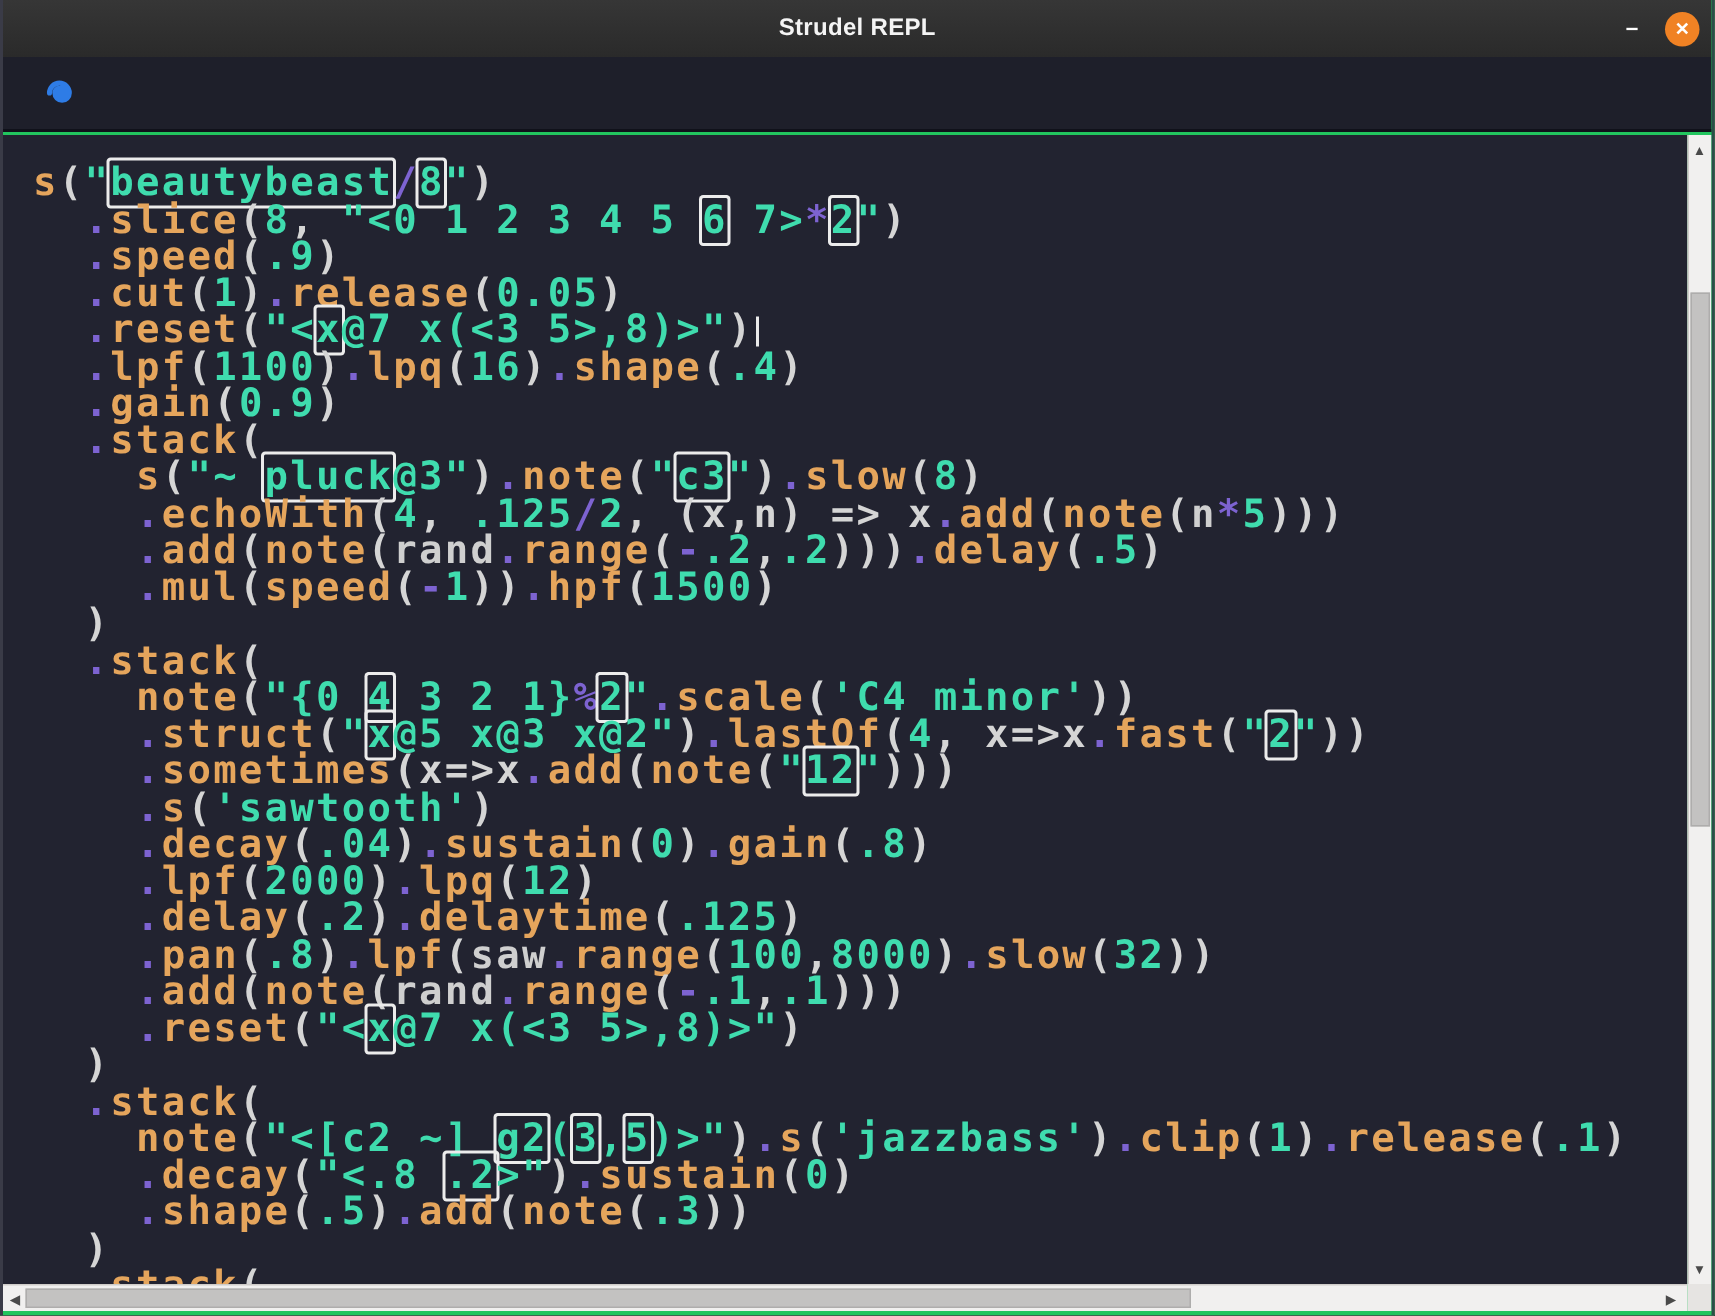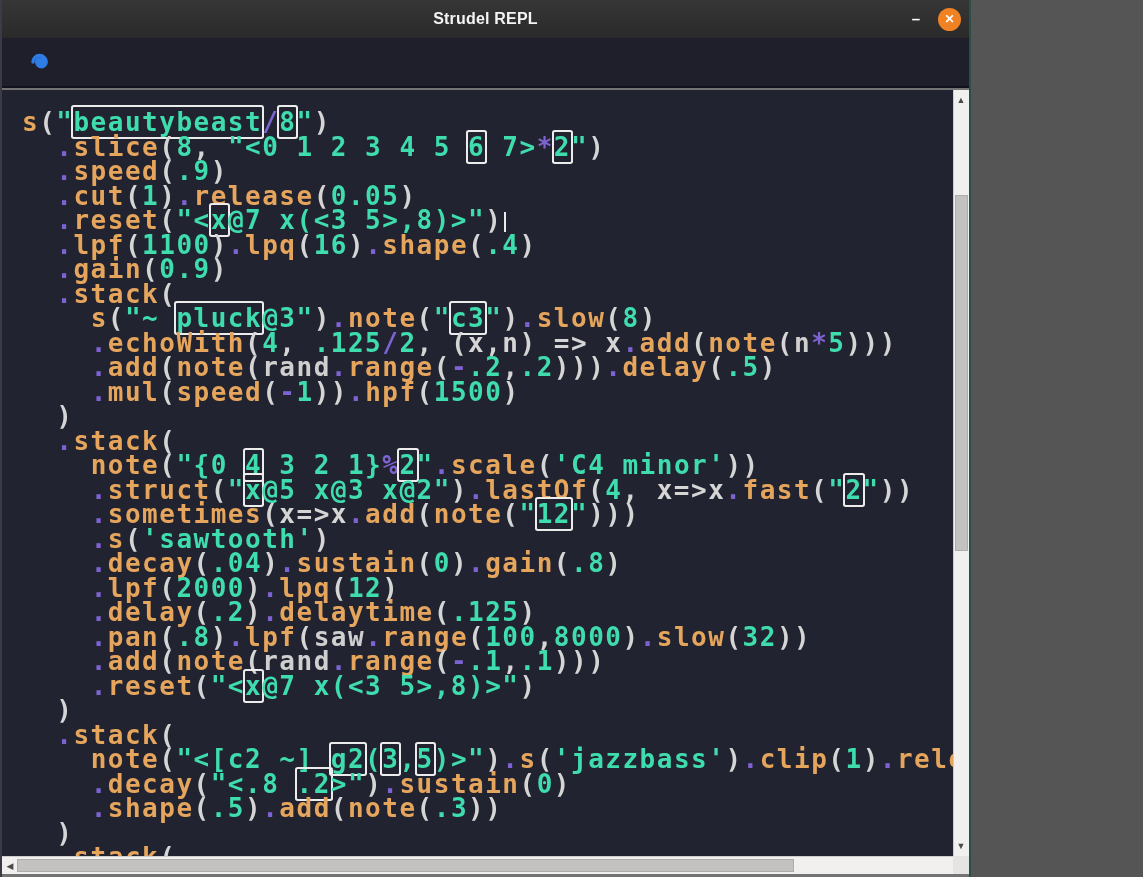--- a/index.html
+++ b/index.html
@@ -1,18 +1,18 @@
 <!DOCTYPE html>
 <html><head>
 <meta charset="utf-8">
 <style>
   html,body{margin:0;padding:0;background:#555;}
   .window{
-    position:relative;width:971px;height:877px;box-sizing:border-box;
-    background:#737373;overflow:hidden;
+    position:relative;width:1143px;height:877px;box-sizing:border-box;
+    background:#22c55e;overflow:hidden;
     border-left:2px solid #3a3b47;border-right:2px solid #2c4e48;
     font-family:"Liberation Sans",sans-serif;
   }
   
   .titlebar{
     position:absolute;top:0;left:0;right:0;height:38px;
     background:linear-gradient(#363636,#2a2a2a);
     display:flex;align-items:center;justify-content:center;
   }
   .titlebar .title{color:#f4f4f4;font-weight:bold;font-size:16px;letter-spacing:.2px;}

